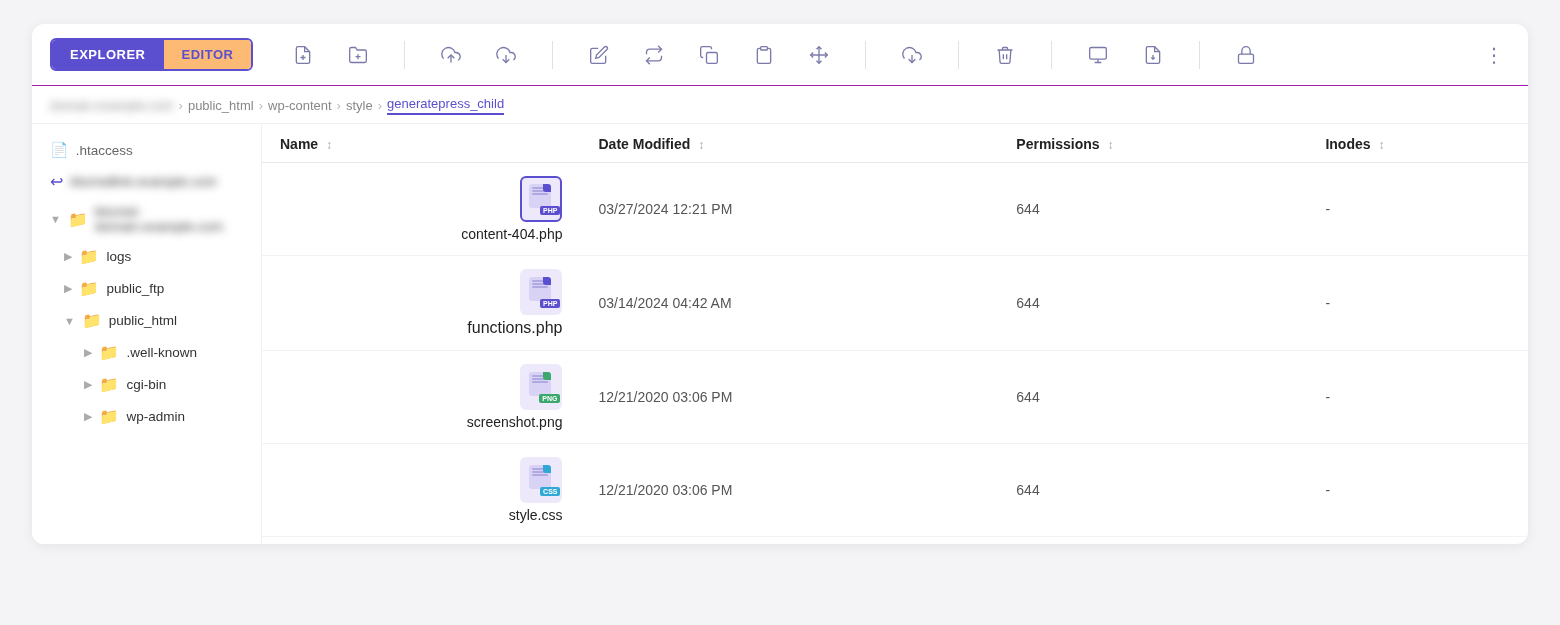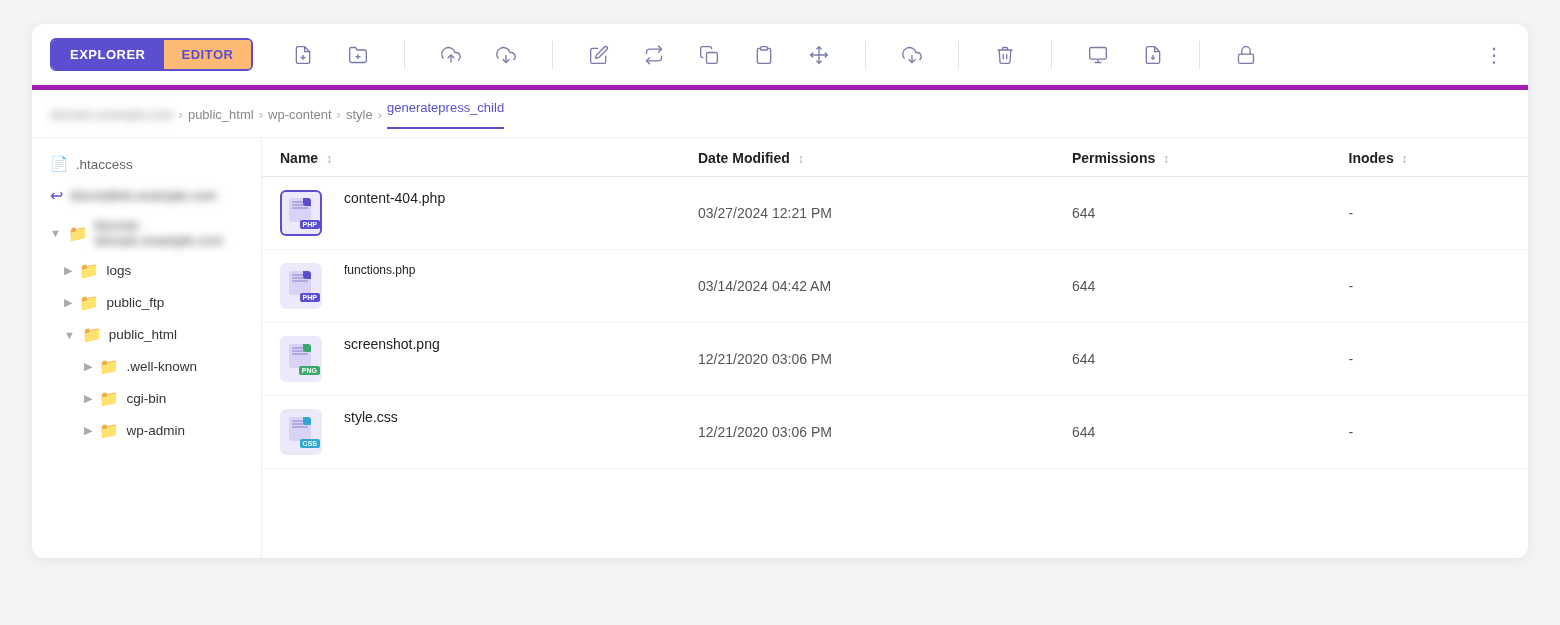--- a/index.html
+++ b/index.html
@@ -22,21 +22,21 @@
       background: #fff;
       border-radius: 12px;
       box-shadow: 0 2px 12px rgba(0,0,0,0.07);
       overflow: hidden;
     }
     
     .toolbar {
       display: flex;
       align-items: center;
       padding: 14px 18px;
-      border-bottom: 5px solid #a21caf;
+      border-bottom: 1px solid #a21caf;
       gap: 25px;
     }
     .tab-group {
       display: flex;
       border-radius: 6px;
       overflow: hidden;
       border: 2px solid #5b4fcf;
       margin-right: 10px;
     }
     .tab-btn {
@@ -98,21 +98,21 @@
       color: #aaa;
       border-bottom: 1px solid #f0f0f4;
       gap: 4px;
     }
     .breadcrumb-item {
       color: #888;
     }
     .breadcrumb-item.current {
       color: #5b4fcf;
       border-bottom: 2px solid #5b4fcf;
-      padding-bottom: 12px;
+      padding-bottom: 2px;
     }
     .breadcrumb-item.blurred {
       filter: blur(4px);
       color: #888;
       user-select: none;
     }
     .breadcrumb-sep {
       color: #bbb;
       font-size: 13px;
       margin: 0 1px;
@@ -186,22 +186,23 @@
       font-size: 14px;
       color: #333;
       border-bottom: 1px solid #f3f3f6;
       vertical-align: middle;
     }
     .file-row {
       cursor: pointer;
     }
     .file-name-cell {
       display: flex;
-      align-items: flex-start;
-      gap: 22px;
+      align-items: flex-end;
+      gap: 4px;
+      flex-direction: column;
     }
     .file-icon-badge {
       width: 38px;
       height: 44px;
       border-radius: 4px;
       background: #e8e5f8;
       display: flex;
       align-items: center;
       justify-content: center;
       flex-direction: column;
@@ -471,21 +472,21 @@
               <tr class="file-row">
     <td>
       <div class="file-name-cell">
         <div class="file-icon-badge" style="border:2px solid transparent; width:42px; height:46px; background:#ede9fb; position:relative; display:flex; align-items:flex-end; justify-content:center; border-radius:6px; padding-bottom:5px;">
           <div style="position:absolute; top:6px; left:7px; width:22px; height:24px; background:#d8d2f5; border-radius:3px 8px 3px 3px;">
             <div style="position:absolute; top:3px; left:3px; right:3px; height:2px; background:#b0a8e0; border-radius:1px; box-shadow:0 3px 0 #b0a8e0, 0 6px 0 #b0a8e0;"></div>
             <div style="position:absolute; top:0; right:0; width:8px; height:8px; background:#5b4fcf; border-radius:0 3px 0 3px;"></div>
           </div>
           <span style="font-size:7px; font-weight:800; color:#fff; background:#5b4fcf; border-radius:2px; padding:1px 3px; position:absolute; bottom:5px; z-index:1;">PHP</span>
         </div>
-        <span style="font-size:12px; color:#222;">functions.php</span>
+        <span style="font-size:16px; color:#222;">functions.php</span>
       </div>
     </td>
     <td style="color:#555;">03/14/2024 04:42 AM</td>
     <td style="color:#555;">644</td>
     <td style="color:#555;">-</td>
   </tr>
               <tr class="file-row">
     <td>
       <div class="file-name-cell">
         <div class="file-icon-badge" style="border:2px solid transparent; width:42px; height:46px; background:#ede9fb; position:relative; display:flex; align-items:flex-end; justify-content:center; border-radius:6px; padding-bottom:5px;">

